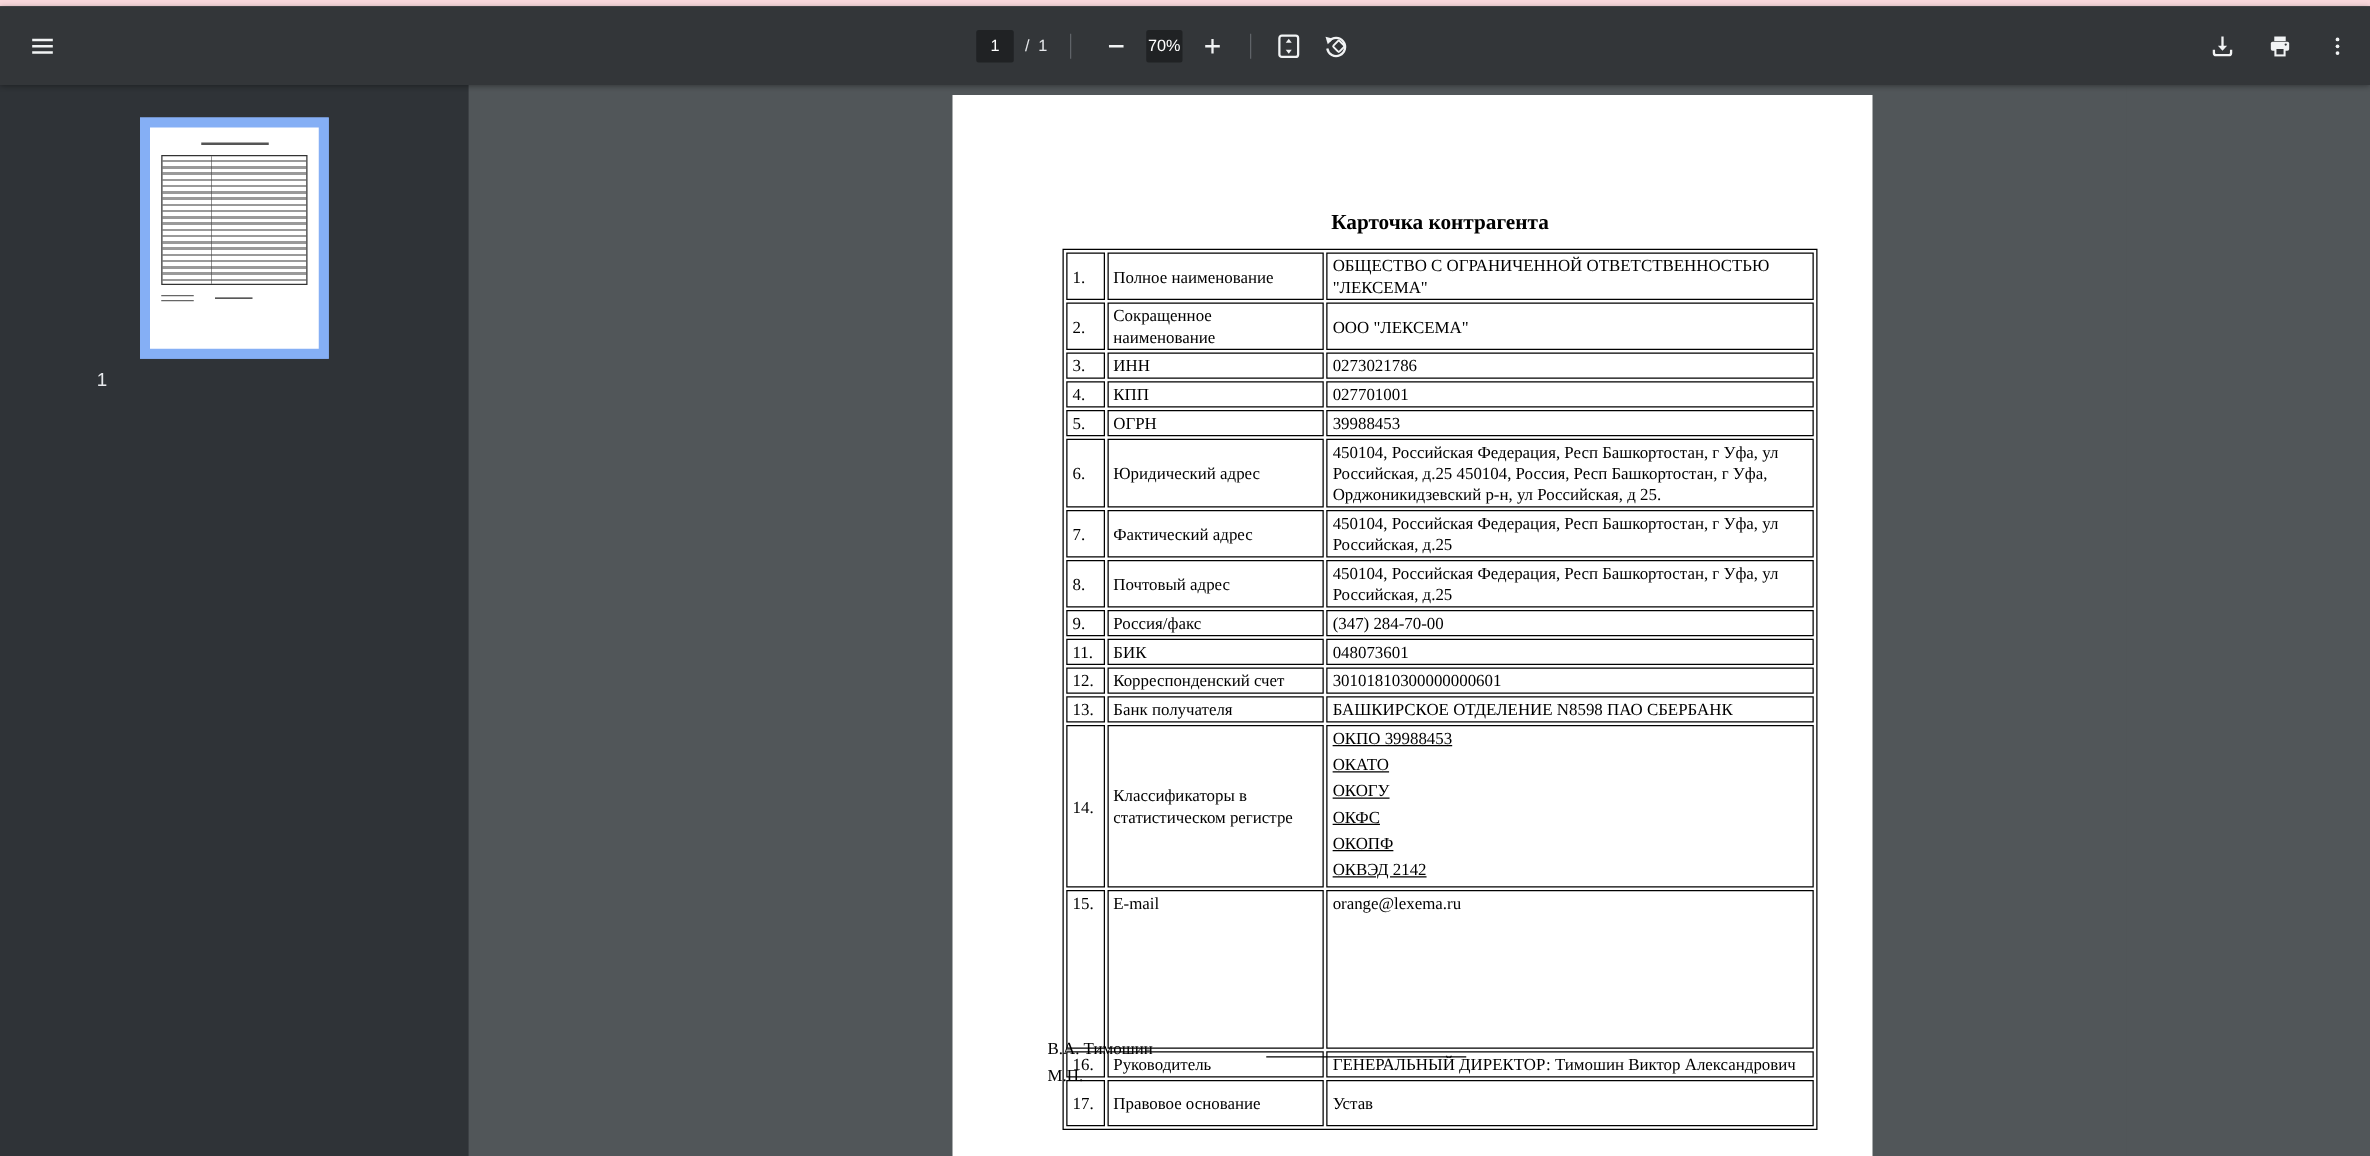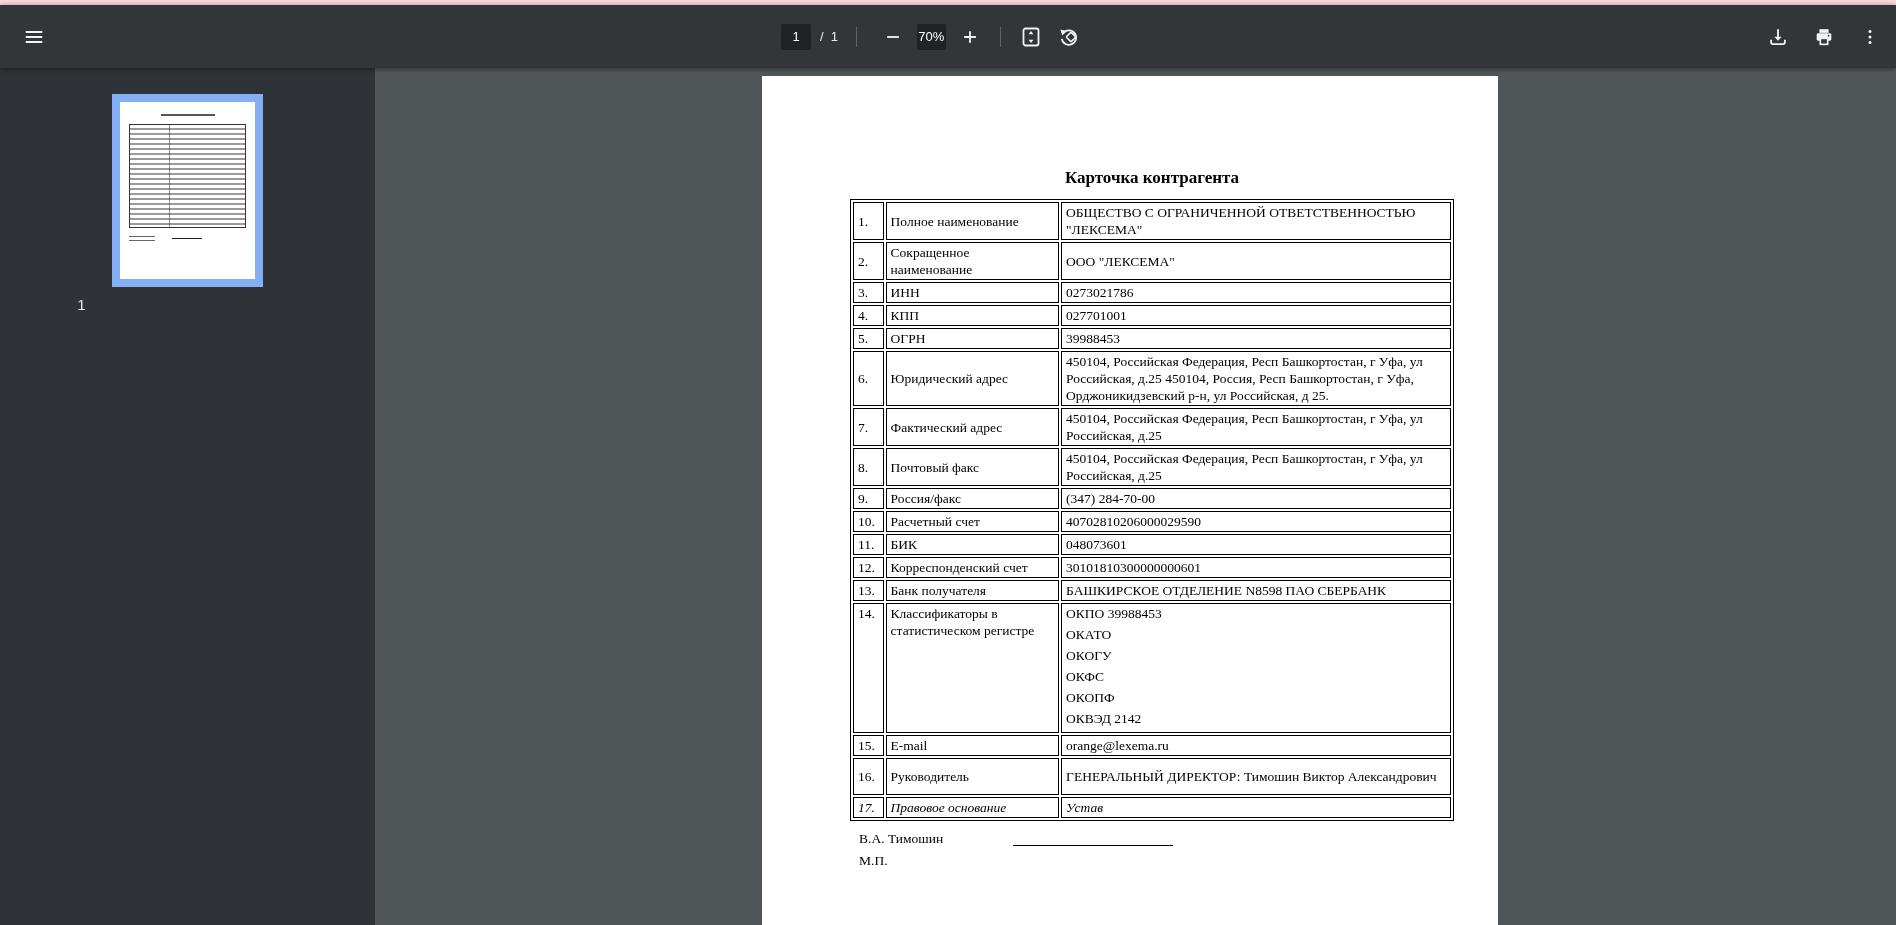--- a/index.html
+++ b/index.html
@@ -60,22 +60,22 @@
   .doc-table tr:nth-child(2) td { height:22px; }
   .doc-table tr:nth-child(3) td, .doc-table tr:nth-child(4) td, .doc-table tr:nth-child(5) td { height:21px; }
   .doc-table tr:nth-child(6) td { height:51px; }
   .doc-table tr:nth-child(7) td, .doc-table tr:nth-child(8) td { height:37px; }
   .doc-table tr:nth-child(9) td, .doc-table tr:nth-child(10) td, .doc-table tr:nth-child(11) td,
   .doc-table tr:nth-child(12) td, .doc-table tr:nth-child(13) td { height:21px; }
   .doc-table tr:nth-child(14) td { height:127px; vertical-align:top; }
   .doc-table tr:nth-child(15) td { height:21px;margin-left:20px; }
   .doc-table tr:nth-child(16) td { height:37px; }
   .doc-table tr:nth-child(17) td { height:21px;font-style:italic; }
-  .clsf-line { margin-bottom:4px; }
-  .sign-block { position:absolute; left:97px; top:752px; font-size:13.5px; line-height:22px; }
+  .clsf-line { margin-bottom:4px;text-decoration:underline; }
+  .sign-block { position:absolute; left:76px; top:752px; font-size:13.5px; line-height:22px; }
   .sign-line { position:absolute; left:251px; top:769px; width:160px; border-top:1.5px solid #000; }
 </style>
 </head>
 <body>
 
 <div id="stage">
 
   <div class="top-strip"></div>
 
   <div class="toolbar">
@@ -208,32 +208,27 @@
               <td class="col-label">Юридический адрес</td>
               <td class="col-value">450104, Российская Федерация, Респ Башкортостан, г Уфа, ул Российская, д.25 450104, Россия, Респ Башкортостан, г Уфа, Орджоникидзевский р-н, ул Российская, д 25.</td>
             </tr>
             <tr>
               <td class="col-num">7.</td>
               <td class="col-label">Фактический адрес</td>
               <td class="col-value">450104, Российская Федерация, Респ Башкортостан, г Уфа, ул Российская, д.25</td>
             </tr>
             <tr>
               <td class="col-num">8.</td>
-              <td class="col-label">Почтовый факс</td>
+              <td class="col-label">Почтовый адрес</td>
               <td class="col-value">450104, Российская Федерация, Респ Башкортостан, г Уфа, ул Российская, д.25</td>
             </tr>
             <tr>
               <td class="col-num">9.</td>
               <td class="col-label">Россия/факс</td>
               <td class="col-value">(347) 284-70-00</td>
-            </tr>
-            <tr>
-              <td class="col-num">10.</td>
-              <td class="col-label">Расчетный счет</td>
-              <td class="col-value">40702810206000029590</td>
             </tr>
             <tr>
               <td class="col-num">11.</td>
               <td class="col-label">БИК</td>
               <td class="col-value">048073601</td>
             </tr>
             <tr>
               <td class="col-num">12.</td>
               <td class="col-label">Корреспонденский счет</td>
               <td class="col-value">30101810300000000601</td>

